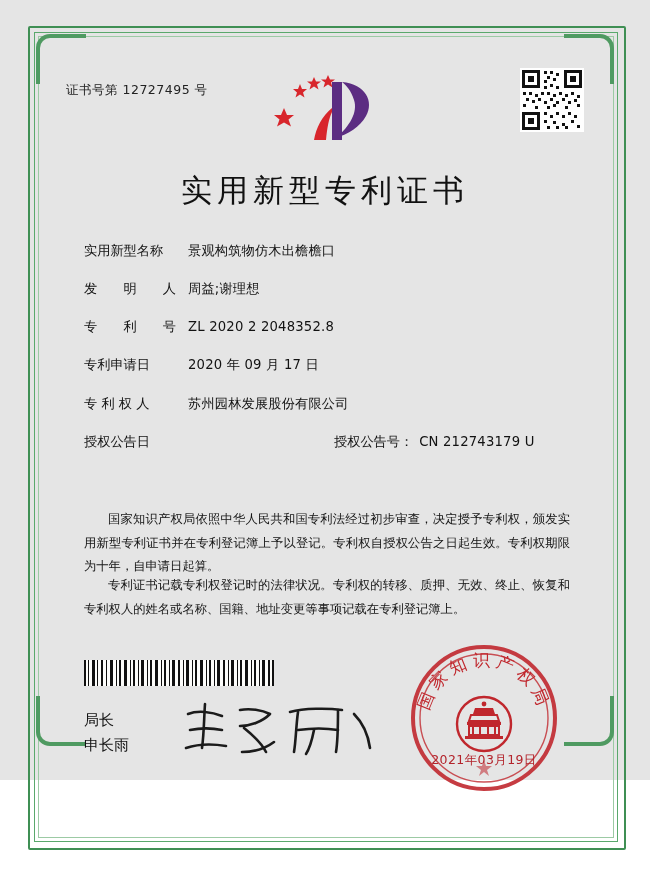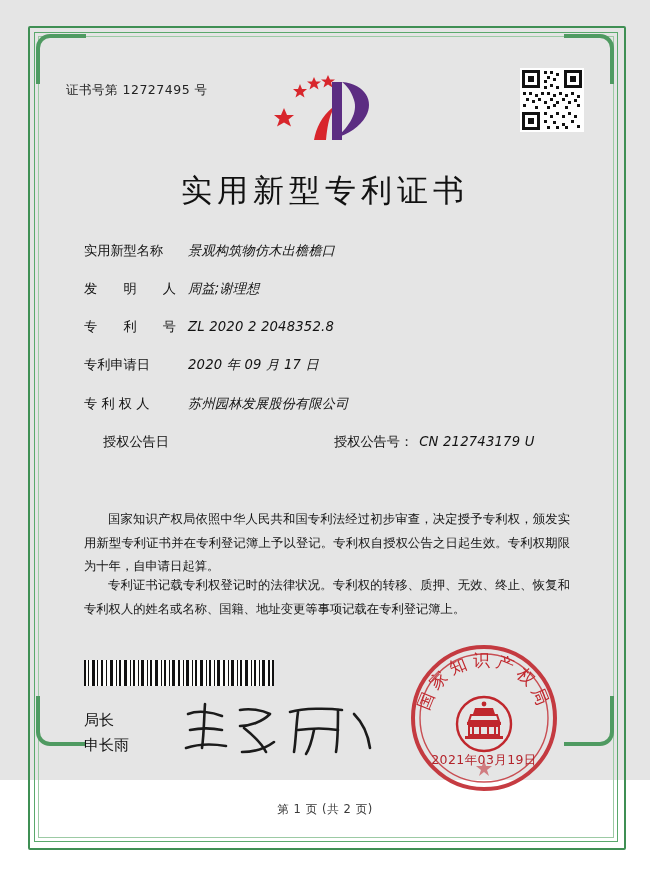--- a/index.html
+++ b/index.html
@@ -113,29 +113,28 @@
     letter-spacing: 0px;
     white-space: nowrap;
   }
   .lbl.sp1 { letter-spacing: 0px; }
   .lbl.sp2 { letter-spacing: 11px; }
   .lbl.sp3 { letter-spacing: 11px; }
   .val {
     flex: 1 1 auto;
     white-space: nowrap;
     letter-spacing: 0.2px;
-    font-style: italic;
   }
   .row.dual { }
   .row.dual .half {
     display: flex;
     align-items: baseline;
   }
   .row.dual .half.left { width: 250px; flex: 0 0 250px; }
-  .row.dual .half .lbl2 { width: 104px; flex: 0 0 104px; white-space: nowrap; text-align: center; }
+  .row.dual .half .lbl2 { width: 104px; flex: 0 0 104px; white-space: nowrap; }
   .row.dual .half .lbl3 { flex: 0 0 auto; white-space: nowrap; padding-right: 6px; }
 
   
   .para {
     position: absolute;
     left: 36px;
     width: 486px;
     font-size: 12.3px;
     line-height: 1.92;
     text-align: justify;
@@ -436,16 +435,15 @@
           <path d="M-9 -16 L9 -16 L11 -10 L-11 -10 Z" fill="#c0272d"></path>
           <circle cx="0" cy="-20" r="2.4" fill="#c0272d"></circle>
         </g>
         <path d="M 36 128 A 56 56 0 0 0 116 128" fill="none" stroke="#c0272d" stroke-width="0"></path>
         <polygon points="76,118 78,124 84,124 79,128 81,134 76,130 71,134 73,128 68,124 74,124" fill="#c0272d" opacity="0.55"></polygon>
       </svg>
     </div>
 
     <div class="seal-date">2021年03月19日</div>
 
-    <div class="footer">第 1 页 (共 2 页)</div>
 
   </div>
 </div>
 
 </body></html>

